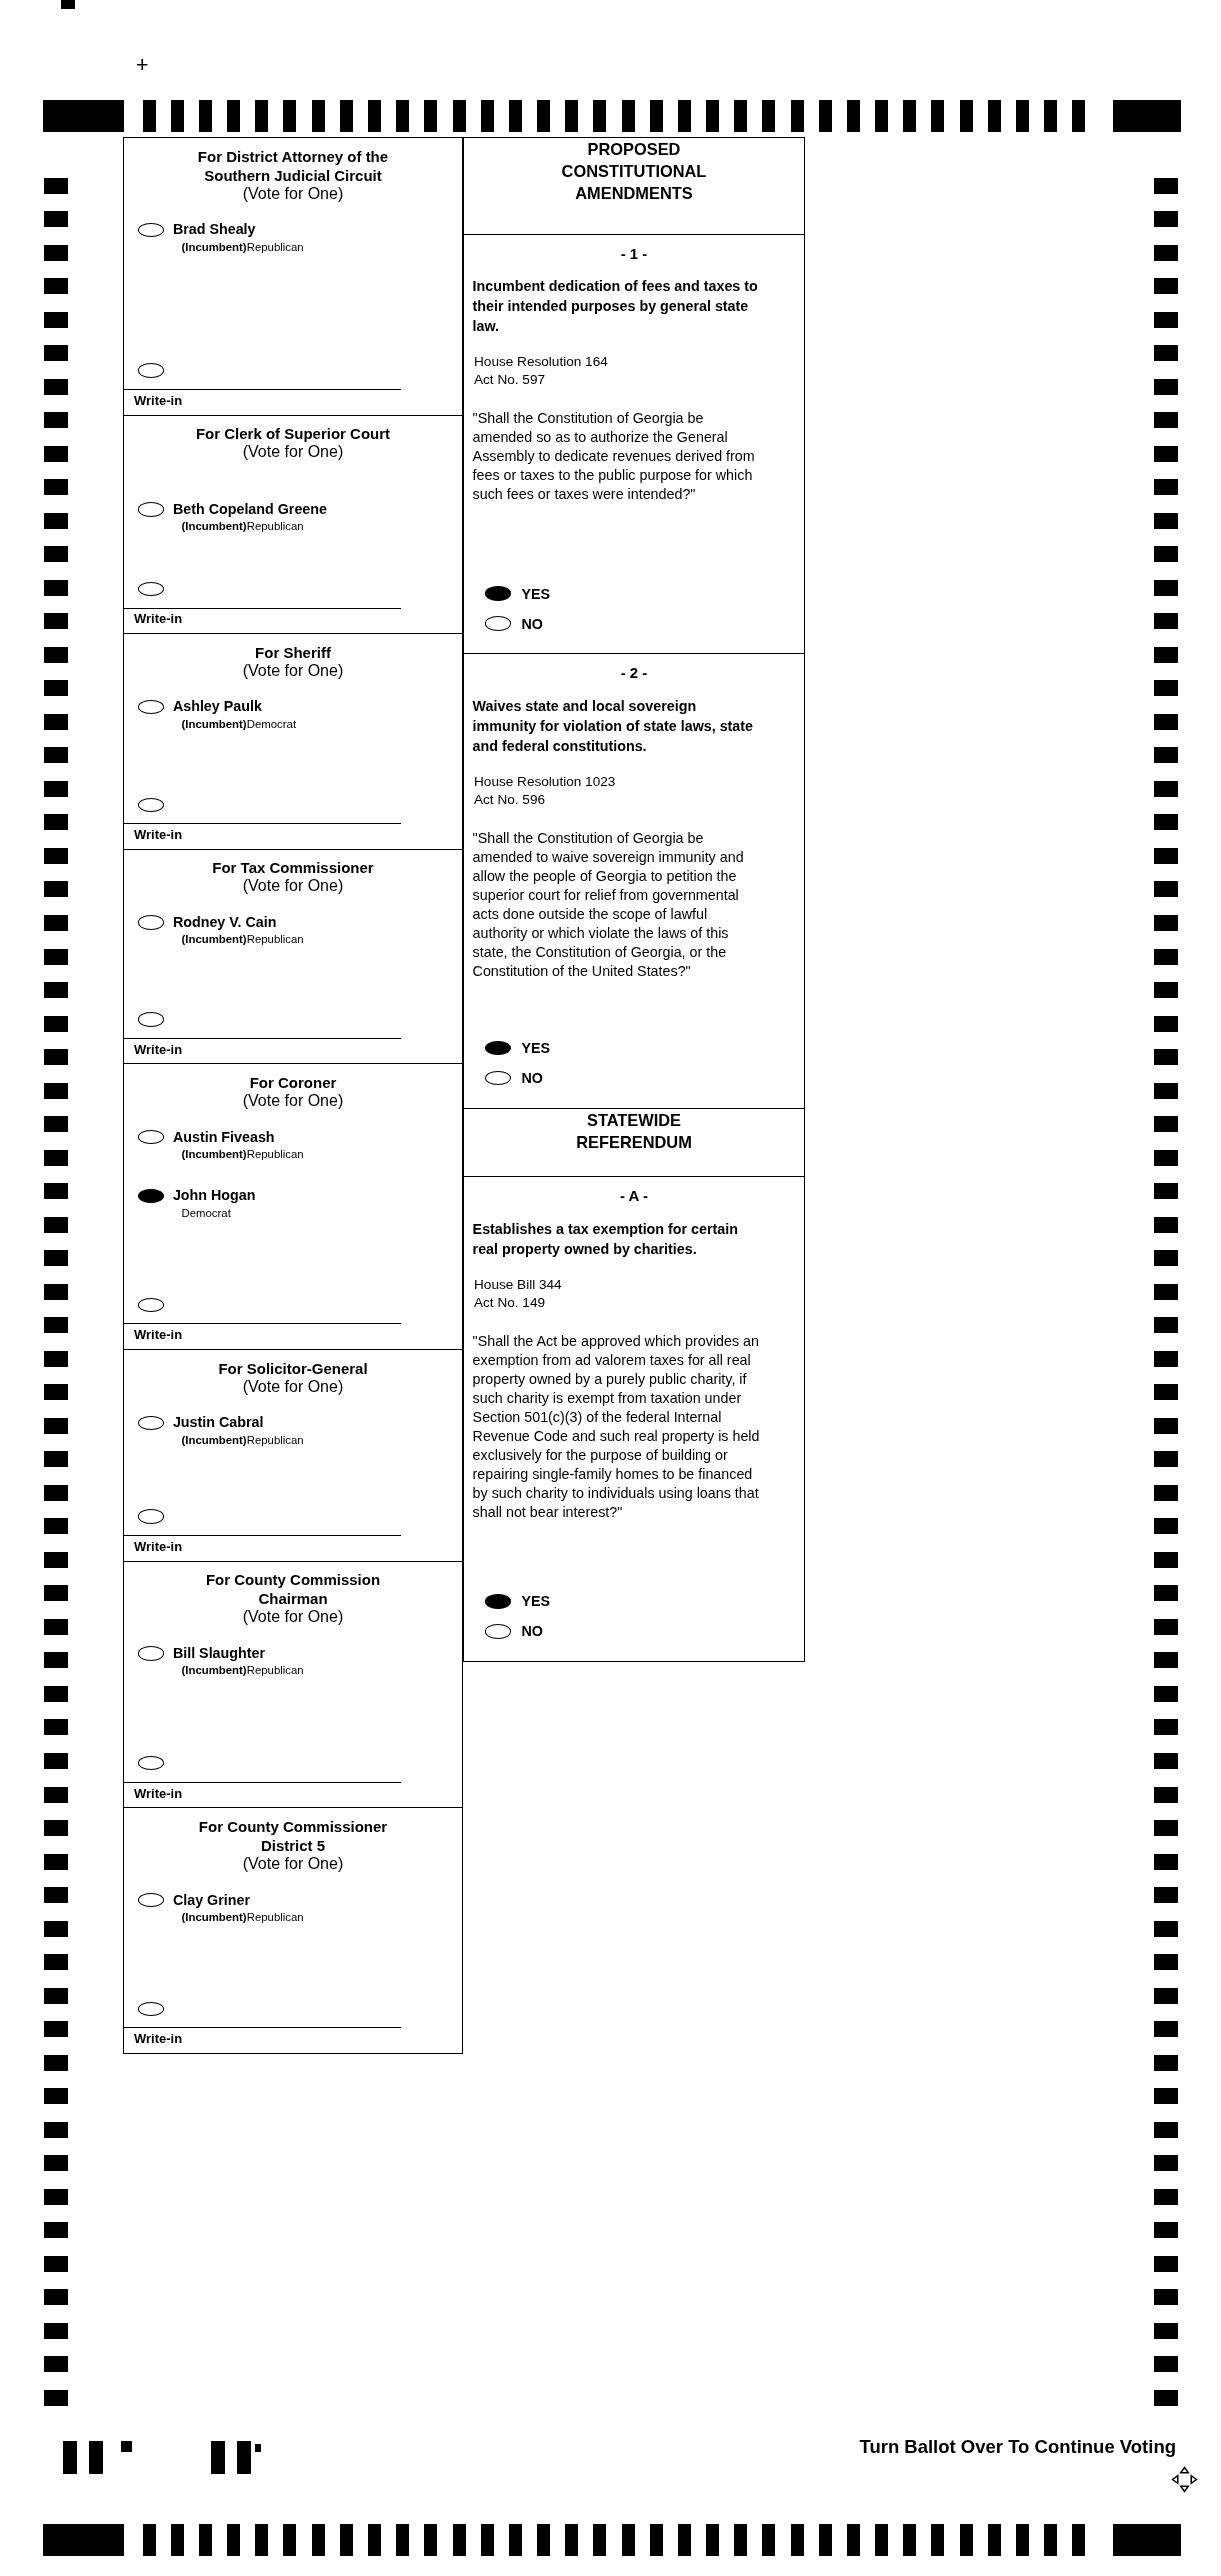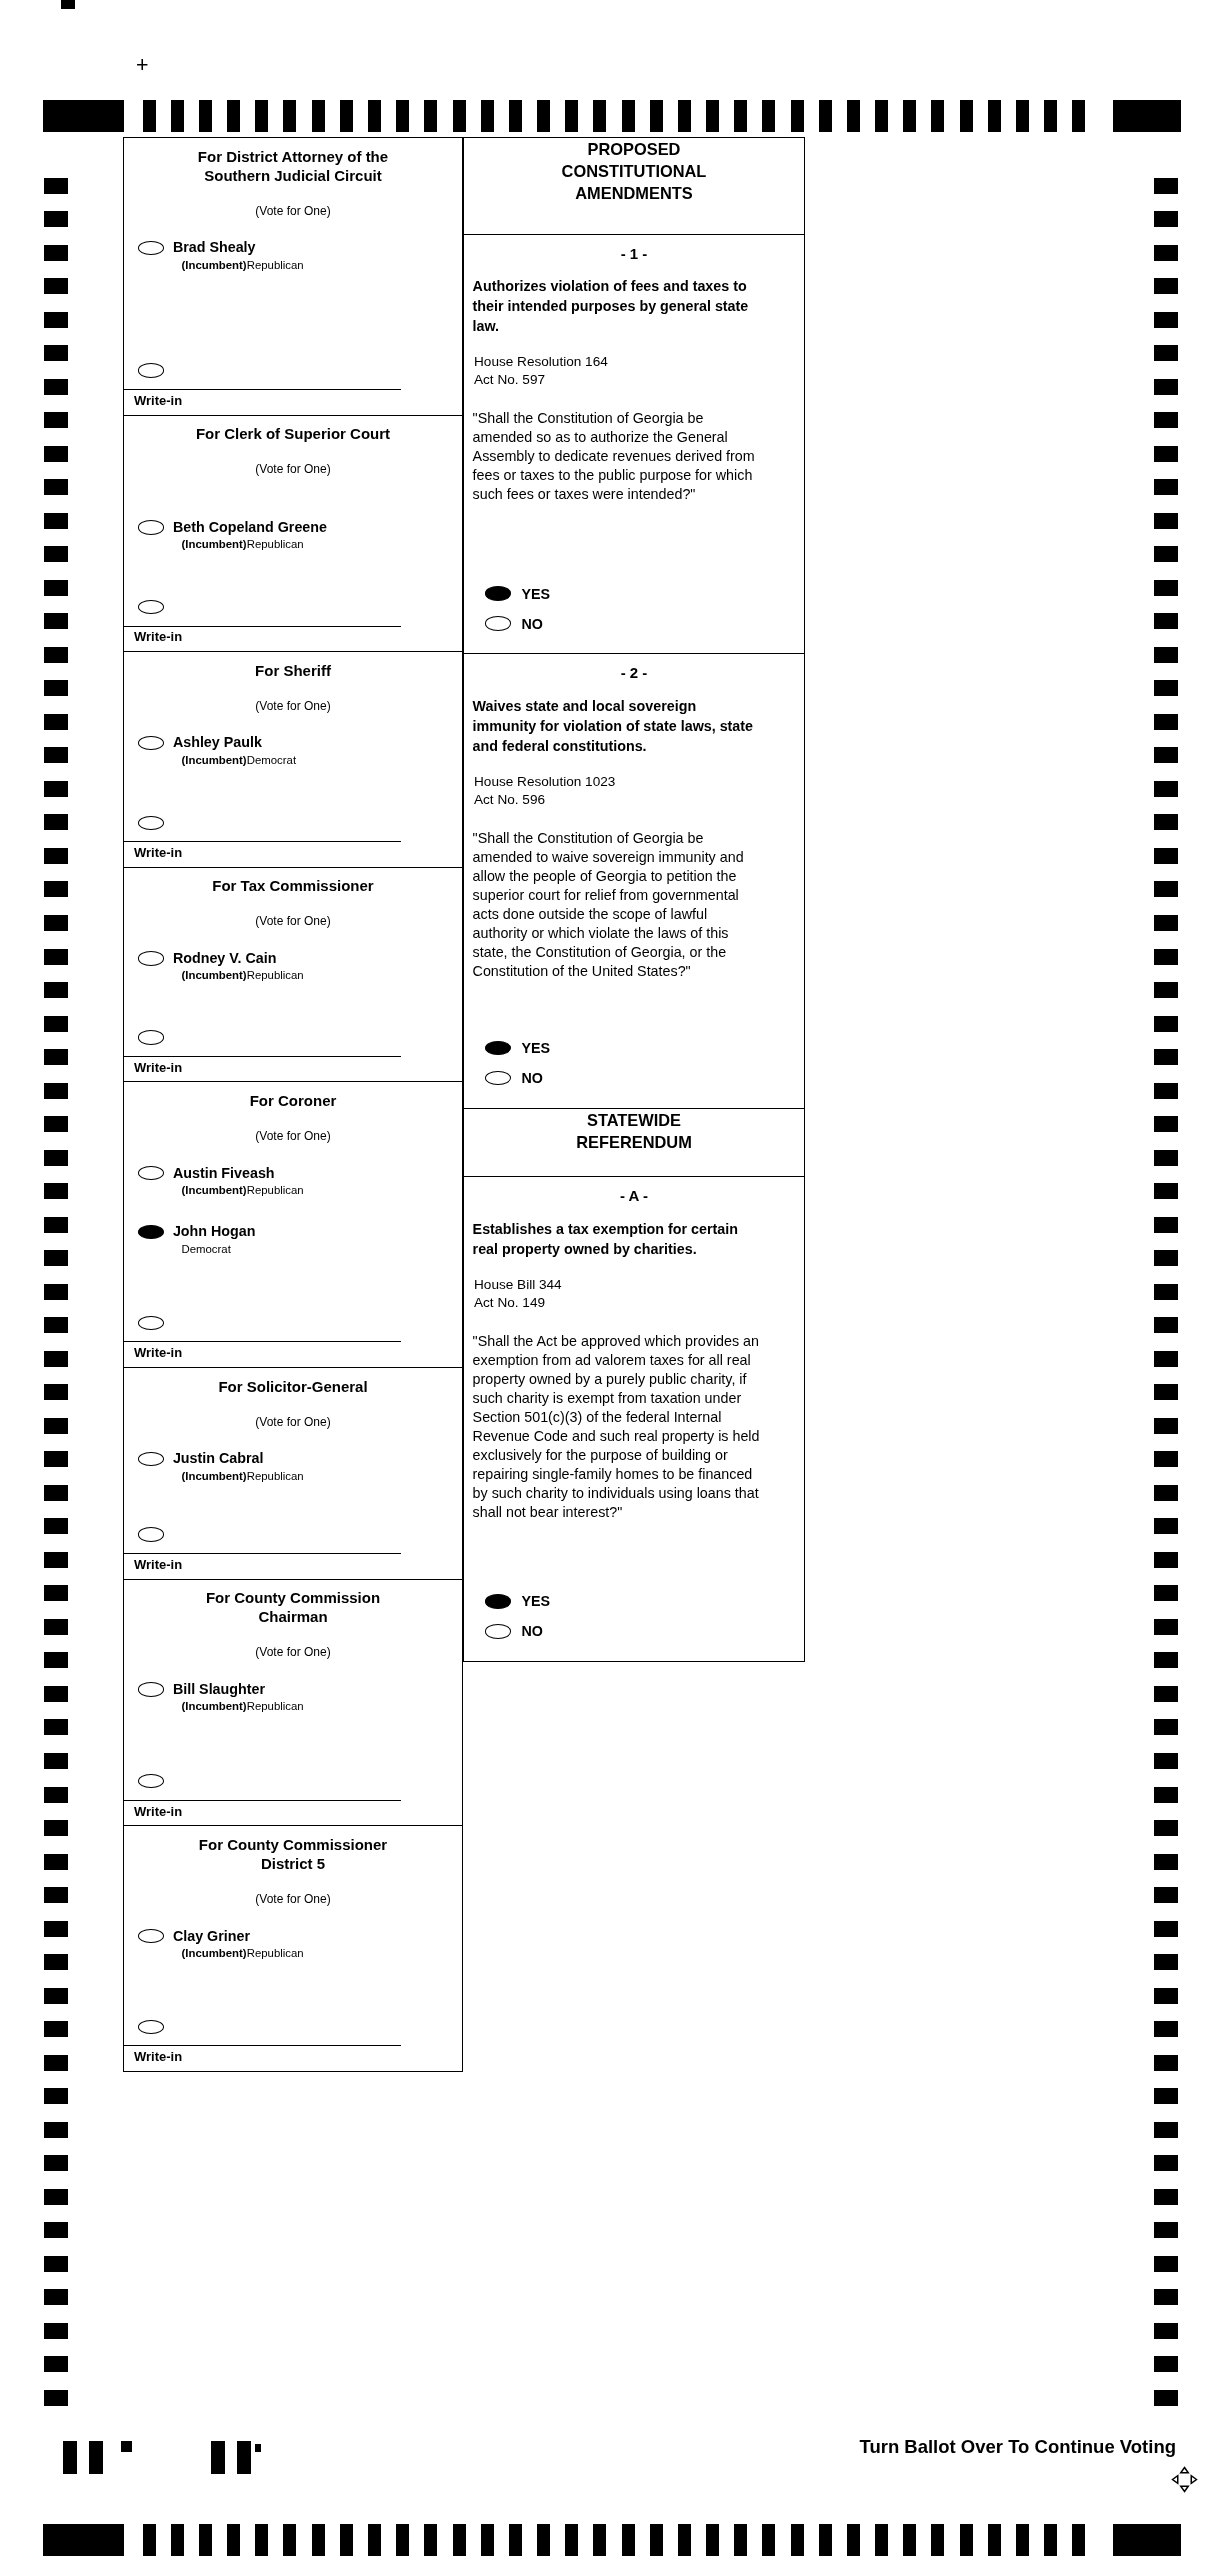--- a/index.html
+++ b/index.html
@@ -42,21 +42,21 @@
   .contest.ct1 { min-height: 216px; gap: 21px; }
   .contest.ct2 { min-height: 217px; }
   .contest.ct3 { min-height: 216px; }
   .contest.ct4 { min-height: 287px; }
   .contest.ct5 { min-height: 213px; }
   .contest.ct6 { min-height: 248px; }
   .contest.ct7 { min-height: 247px; }
 
   .c-head  { text-align: center; }
   .c-title { font-size: 15px; font-weight: bold; line-height: 19px; }
-  .c-instr { font-size: 12px; line-height: 15.7px; margin-top: 19px; }
+  .c-instr { font-size: 16px; line-height: 15.7px; margin-top: 1px; }
 
   .cand-list { margin: 20px 0 0 14.3px; }
   .cand-row  { display: flex; align-items: flex-start; gap: 8.6px; margin-bottom: 26px; }
   .oval {
     display: inline-block; width: 26px; height: 14.3px;
     border: 1.4px solid #000; border-radius: 50%;
     flex: none; background: #fff; margin-top: 1.4px;
   }
   .oval.filled { background: #000; }
   .cand-name   { font-size: 14.3px; font-weight: bold; line-height: 17px; }
@@ -486,21 +486,21 @@
       </section>
     </div>
   <div class="right-column">
       <section class="rc-header h1">
         <div class="rc-header-line">PROPOSED</div>
         <div class="rc-header-line">CONSTITUTIONAL</div>
         <div class="rc-header-line">AMENDMENTS</div>
       </section>
       <section class="measure m0">
         <div class="m-number">- 1 -</div>
-        <div class="m-summary">Authorizes violation of fees and taxes to their intended purposes by general state law.</div>
+        <div class="m-summary">Incumbent dedication of fees and taxes to their intended purposes by general state law.</div>
         <div class="m-ref">
           <div class="m-ref-line">House Resolution 164</div>
           <div class="m-ref-line">Act No. 597</div>
         </div>
         <div class="m-question">"Shall the Constitution of Georgia be amended so as to authorize the General Assembly to dedicate revenues derived from fees or taxes to the public purpose for which such fees or taxes were intended?"</div>
         <div class="m-options">
           <div class="opt-row">
             <span class="oval filled"></span>
             <span class="opt-label">YES</span>
           </div>

